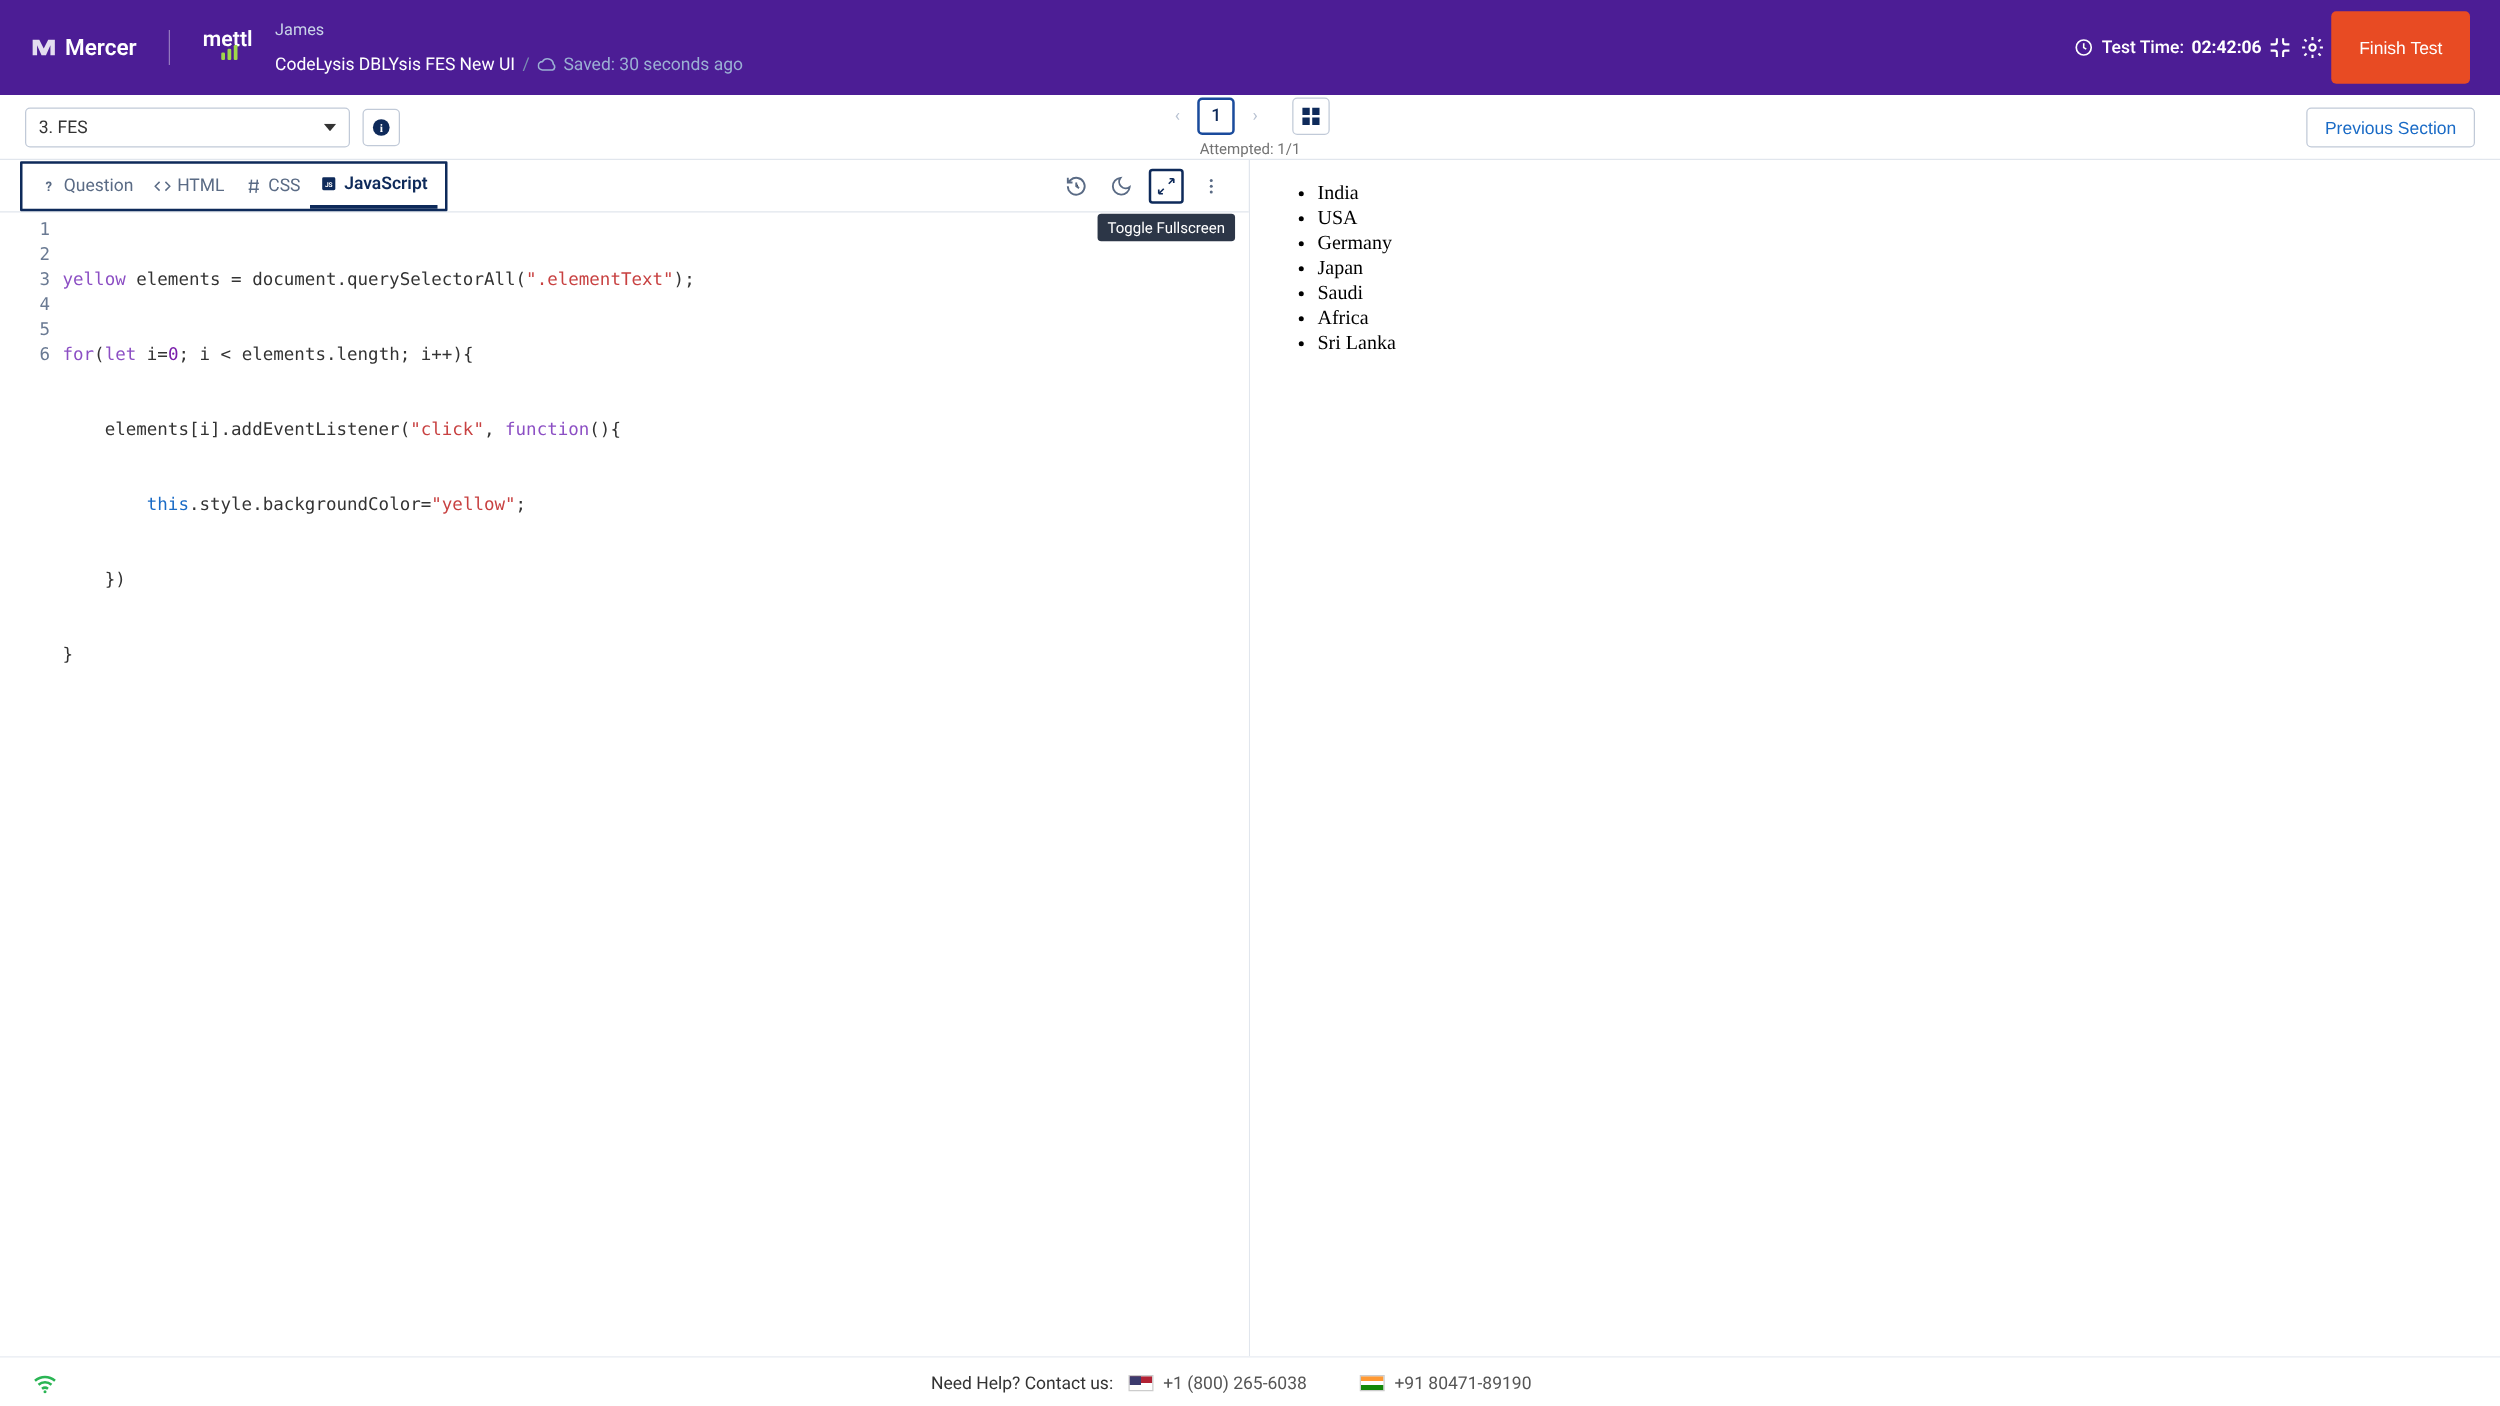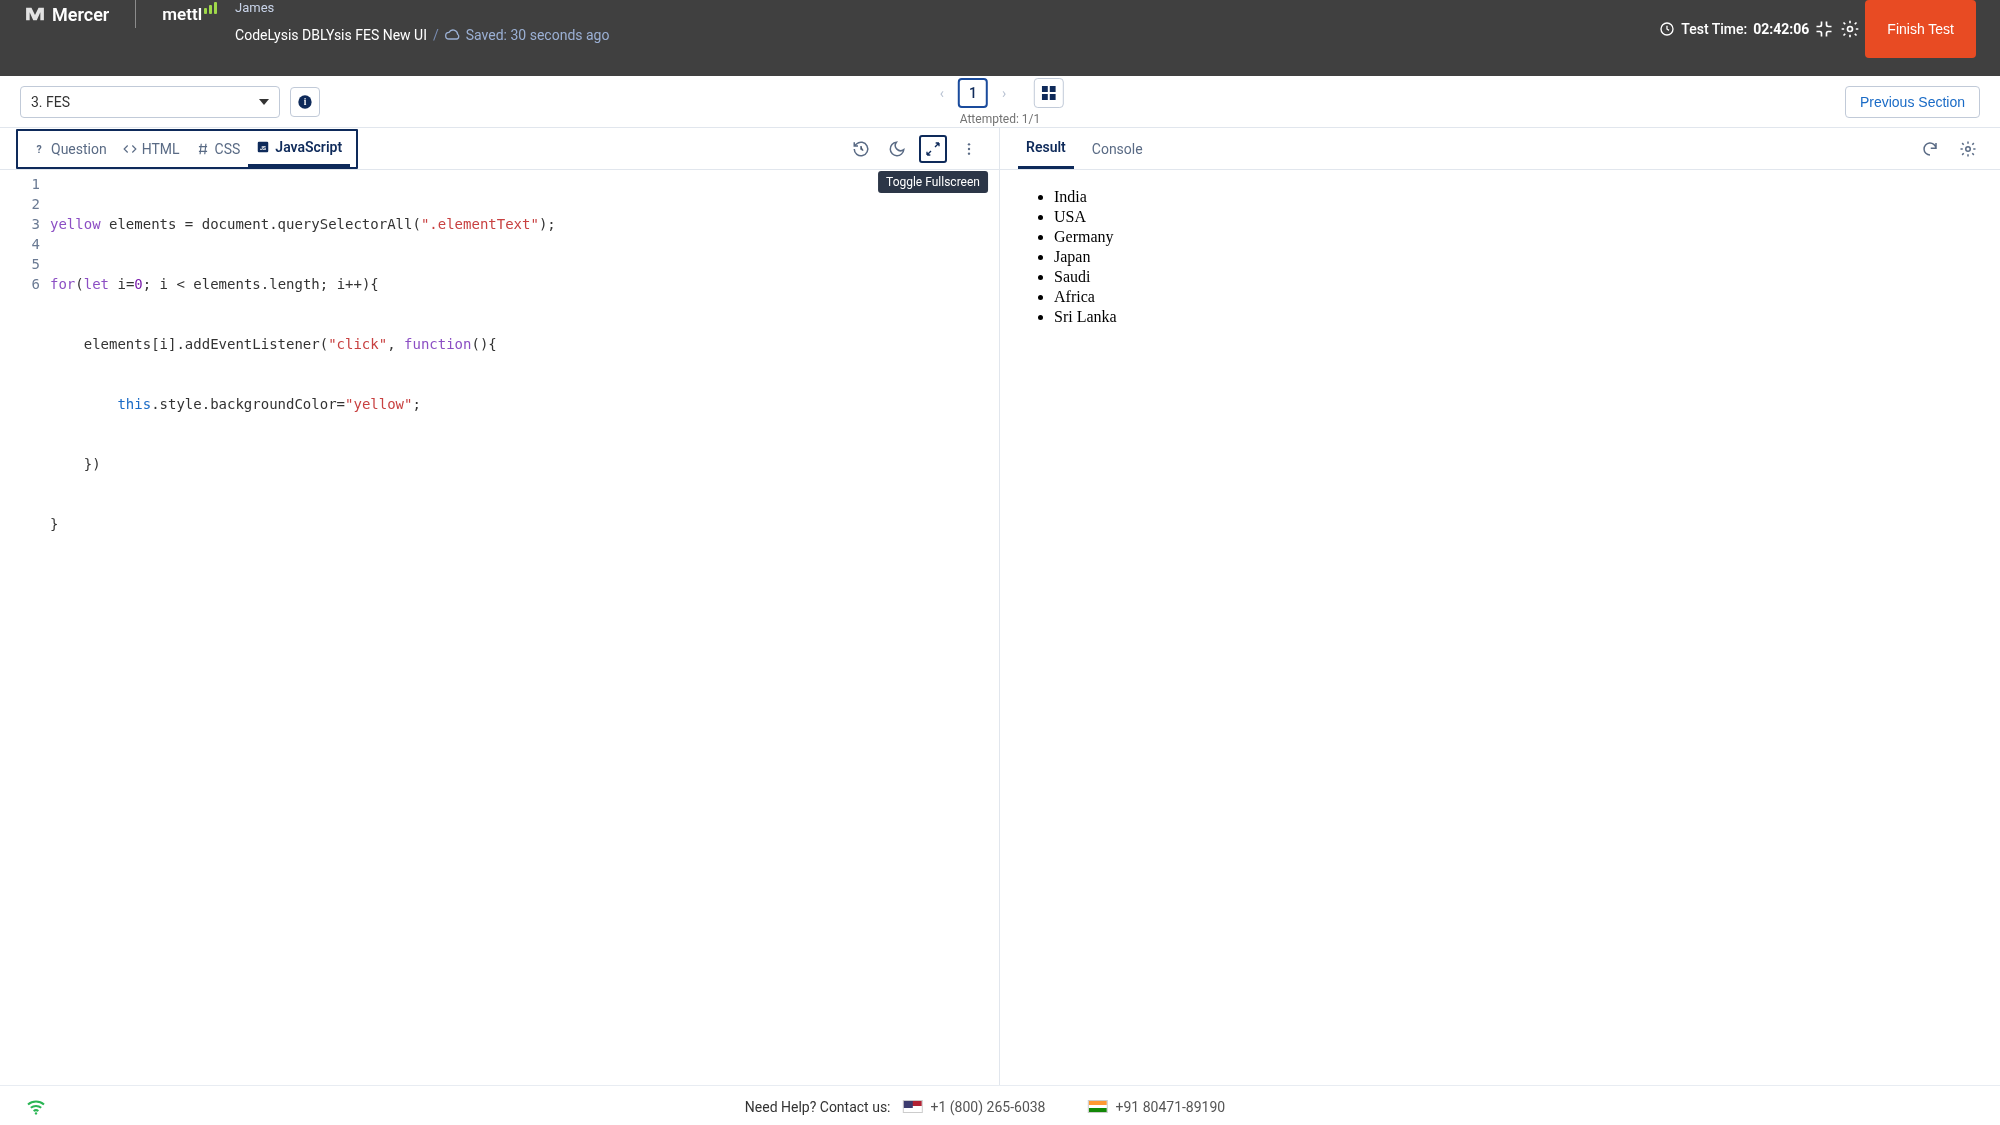--- a/index.html
+++ b/index.html
@@ -1,24 +1,24 @@
 <!DOCTYPE html>
 <html><head>
 <meta charset="utf-8">
 <style>
 * { margin: 0; padding: 0; box-sizing: border-box; }
 body { font-family: -apple-system, BlinkMacSystemFont, "Segoe UI", Roboto, Arial, sans-serif; background: #fff; overflow: hidden; }
 
 
-.header { background: #404040; height: 76px; display: flex; align-items: flex-start; padding: 0 24px; color: #fff; }
+.header { background: #4c1d95; height: 76px; display: flex; align-items: center; padding: 0 24px; color: #fff; }
 .logo-group { display: flex; align-items: center; gap: 12px; }
 .logo-mercer { display: flex; align-items: center; gap: 6px; font-size: 18px; font-weight: 600; }
 .logo-mercer-icon { width: 22px; height: 16px; }
 .logo-divider { width: 1px; height: 28px; background: rgba(255,255,255,0.4); margin: 0 14px; }
-.logo-mettl { display: flex; align-items: center; font-size: 17px; font-weight: 600; color: #fff; }
+.logo-mettl { display: flex; align-items: center; font-size: 17px; font-weight: 600; color: #fff; flex-direction: column; }
 .logo-mettl-bars { display: inline-flex; gap: 2px; align-items: flex-end; margin-left: 2px; position: relative; top: -6px; }
 .logo-bar { width: 3px; background: #9fd84a; border-radius: 1px; }
 .header-info { margin-left: 18px; display: flex; flex-direction: column; }
 .header-user { font-size: 13px; color: #c8d3e8; }
 .header-breadcrumb { font-size: 14px; color: #fff; display: flex; align-items: center; gap: 6px; margin-top: 12px; }
 .bc-sep { color: #7a8db3; }
 .bc-saved { color: #9bb0d4; display: flex; align-items: center; gap: 5px; }
 .cloud-icon { width: 16px; height: 16px; }
 
 .header-right { margin-left: auto; display: flex; align-items: center; gap: 4px; }
@@ -245,37 +245,20 @@
         <div class="code-line"><span class="kw">for</span><span class="id">(</span><span class="kw">let</span><span class="id"> i=</span><span class="num">0</span><span class="id">; i &lt; elements.length; i++){</span></div>
         <div class="code-line"><span class="id">    elements[i].addEventListener(</span><span class="str">"click"</span><span class="id">, </span><span class="kw">function</span><span class="id">(){</span></div>
         <div class="code-line"><span>        </span><span class="fn">this</span><span class="id">.style.backgroundColor=</span><span class="str">"yellow"</span><span class="id">;</span></div>
         <div class="code-line"><span class="id">    })</span></div>
         <div class="code-line"><span class="id">}</span></div>
       </div>
     </div>
   </div>
 
   <div class="right-panel">
-    <div class="result-tabs-row">
-      <div class="rtab active">Result</div>
-      <div class="rtab">Console</div>
-      <div class="result-toolbar">
-        <div class="tool-btn">
-          <svg width="18" height="18" viewBox="0 0 24 24">
-              <path fill="none" stroke="#5a6b85" stroke-width="2" d="M20 11A8 8 0 1 0 12 20M20 4v7h-7"></path>
-            </svg>
-        </div>
-        <div class="tool-btn">
-          <svg width="18" height="18" viewBox="0 0 24 24">
-              <circle cx="12" cy="12" r="3" fill="none" stroke="#5a6b85" stroke-width="2"></circle>
-              <path fill="none" stroke="#5a6b85" stroke-width="2" d="M12 2v3M12 19v3M4.2 4.2l2.1 2.1M17.7 17.7l2.1 2.1M2 12h3M19 12h3M4.2 19.8l2.1-2.1M17.7 6.3l2.1-2.1"></path>
-            </svg>
-        </div>
-      </div>
-    </div>
     <div class="result-content">
       <ul>
         <li>India</li>
         <li>USA</li>
         <li>Germany</li>
         <li>Japan</li>
         <li>Saudi</li>
         <li>Africa</li>
         <li>Sri Lanka</li>
       </ul>

